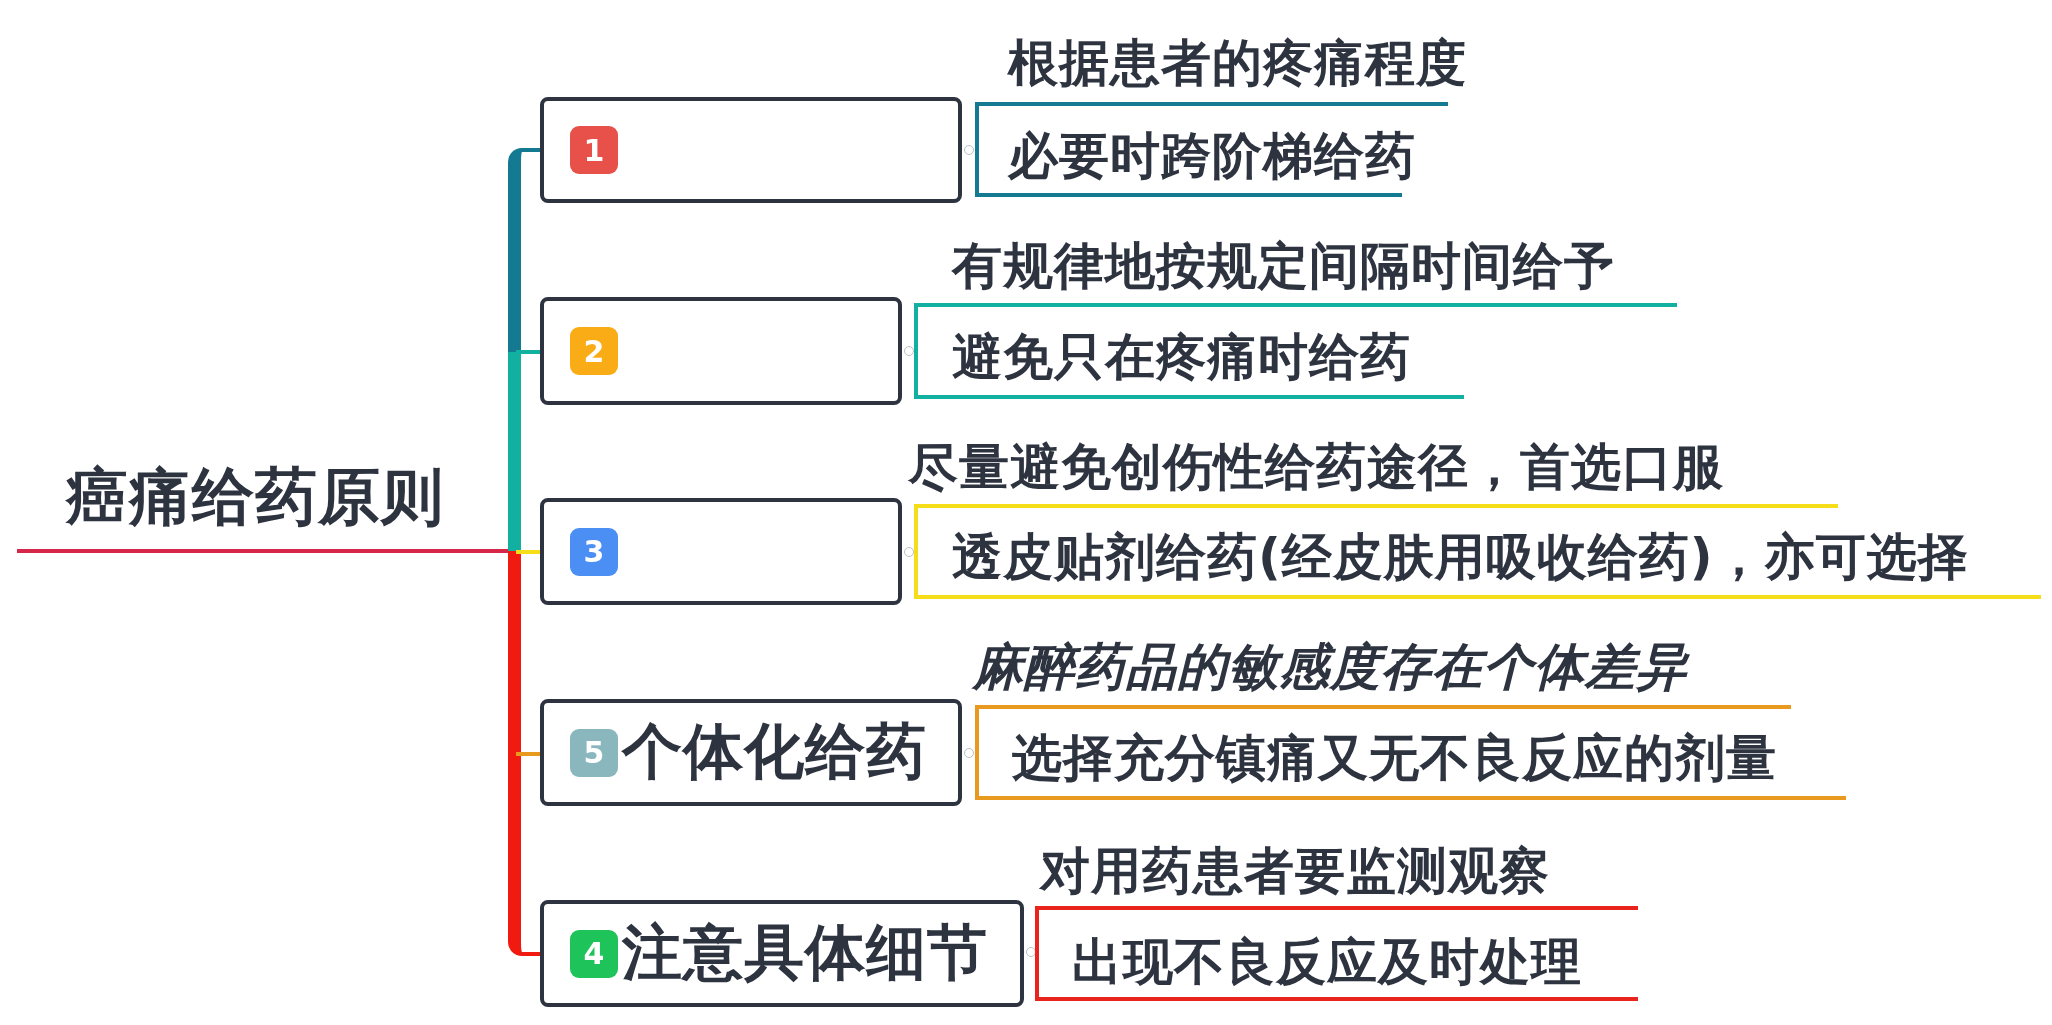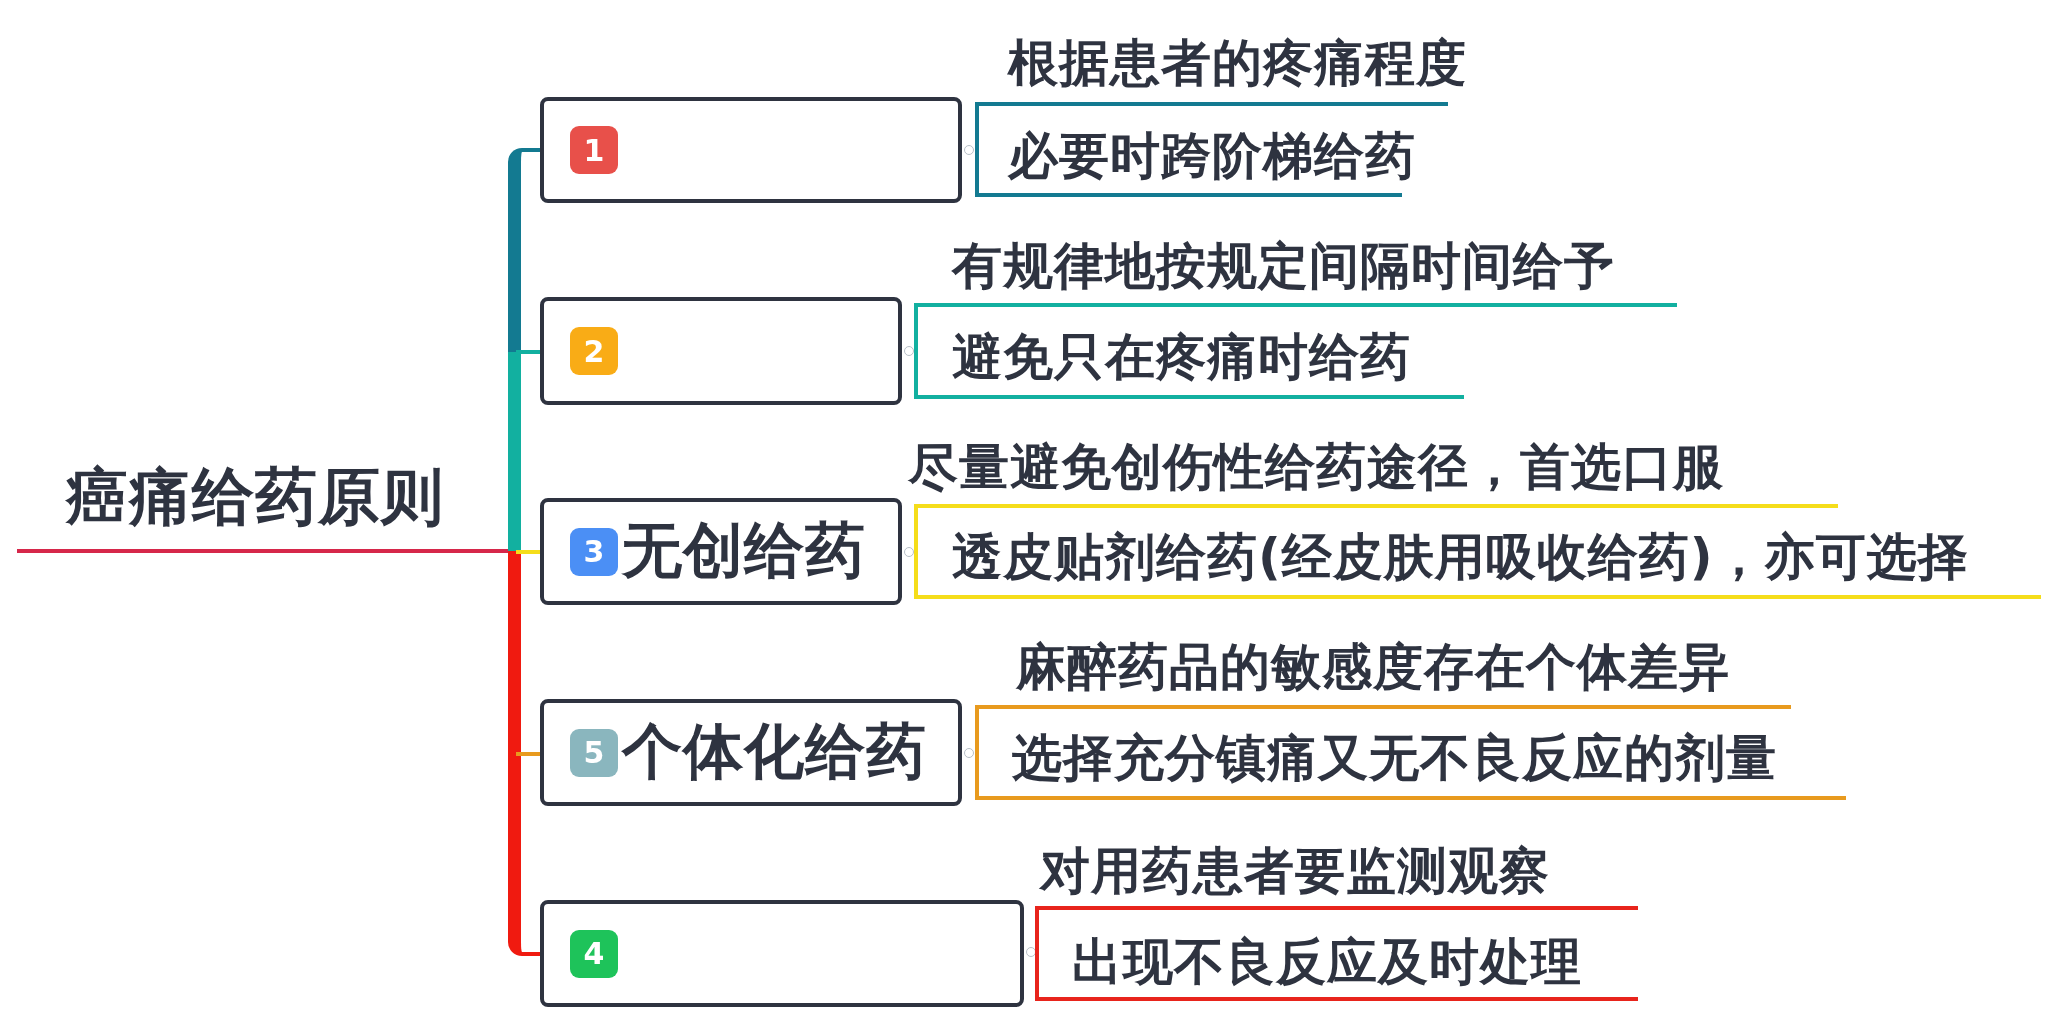--- a/index.html
+++ b/index.html
@@ -77,38 +77,38 @@
   <div class="badge" style="background:#f9ac16;">2</div>
 </div>
 <div class="collapse" style="left:904px; top:346px;"></div>
 <div class="bracket" style="left:914px; top:303px; width:763px; height:96px; border-color:#12b0a0;"></div>
 <div class="underline" style="left:914px; top:395px; width:550px; background:#12b0a0;"></div>
 <div class="sub-text" style="left:952px; top:233px;">有规律地按规定间隔时间给予</div>
 <div class="sub-text" style="left:952px; top:324px;">避免只在疼痛时给药</div>
 
 <div class="node" style="left:540px; top:498px; width:362px; height:107px;">
   <div class="badge" style="background:#4b8ff5;">3</div>
-  <div class="node-label">无创给药</div>
 </div>
 <div class="collapse" style="left:904px; top:547px;"></div>
 <div class="bracket" style="left:914px; top:504px; width:924px; height:95px; border-color:#f5dd1a;"></div>
 <div class="underline" style="left:914px; top:595px; width:1127px; background:#f5dd1a;"></div>
 <div class="sub-text" style="left:908px; top:434px;">尽量避免创伤性给药途径，首选口服</div>
 <div class="sub-text" style="left:952px; top:524px;">透皮贴剂给药(经皮肤用吸收给药)，亦可选择</div>
 
 <div class="node" style="left:540px; top:699px; width:422px; height:107px;">
   <div class="badge" style="background:#8ab6be;">5</div>
   <div class="node-label">个体化给药</div>
 </div>
 <div class="collapse" style="left:964px; top:748px;"></div>
 <div class="bracket" style="left:975px; top:705px; width:816px; height:95px; border-color:#e89a1e;"></div>
 <div class="underline" style="left:975px; top:796px; width:871px; background:#e89a1e;"></div>
-<div class="sub-text" style="left:1016px; top:634px;">麻醉药品的敏感度存在个体差异</div>
+<div class="sub-text" style="left:973px; top:634px;font-style:italic;">麻醉药品的敏感度存在个体差异</div>
 <div class="sub-text" style="left:1012px; top:725px;">选择充分镇痛又无不良反应的剂量</div>
 
 <div class="node" style="left:540px; top:900px; width:484px; height:107px;">
   <div class="badge" style="background:#1ec35a;">4</div>
+  <div class="node-label">注意具体细节</div>
 </div>
 <div class="collapse" style="left:1026px; top:947px;"></div>
 <div class="bracket" style="left:1035px; top:906px; width:603px; height:95px; border-color:#e8241c;"></div>
 <div class="underline" style="left:1035px; top:997px; width:603px; background:#e8241c;"></div>
 <div class="sub-text" style="left:1016px; top:838px;margin-left:24px;">对用药患者要监测观察</div>
 <div class="sub-text" style="left:1072px; top:929px;">出现不良反应及时处理</div>
 
 </body></html>

